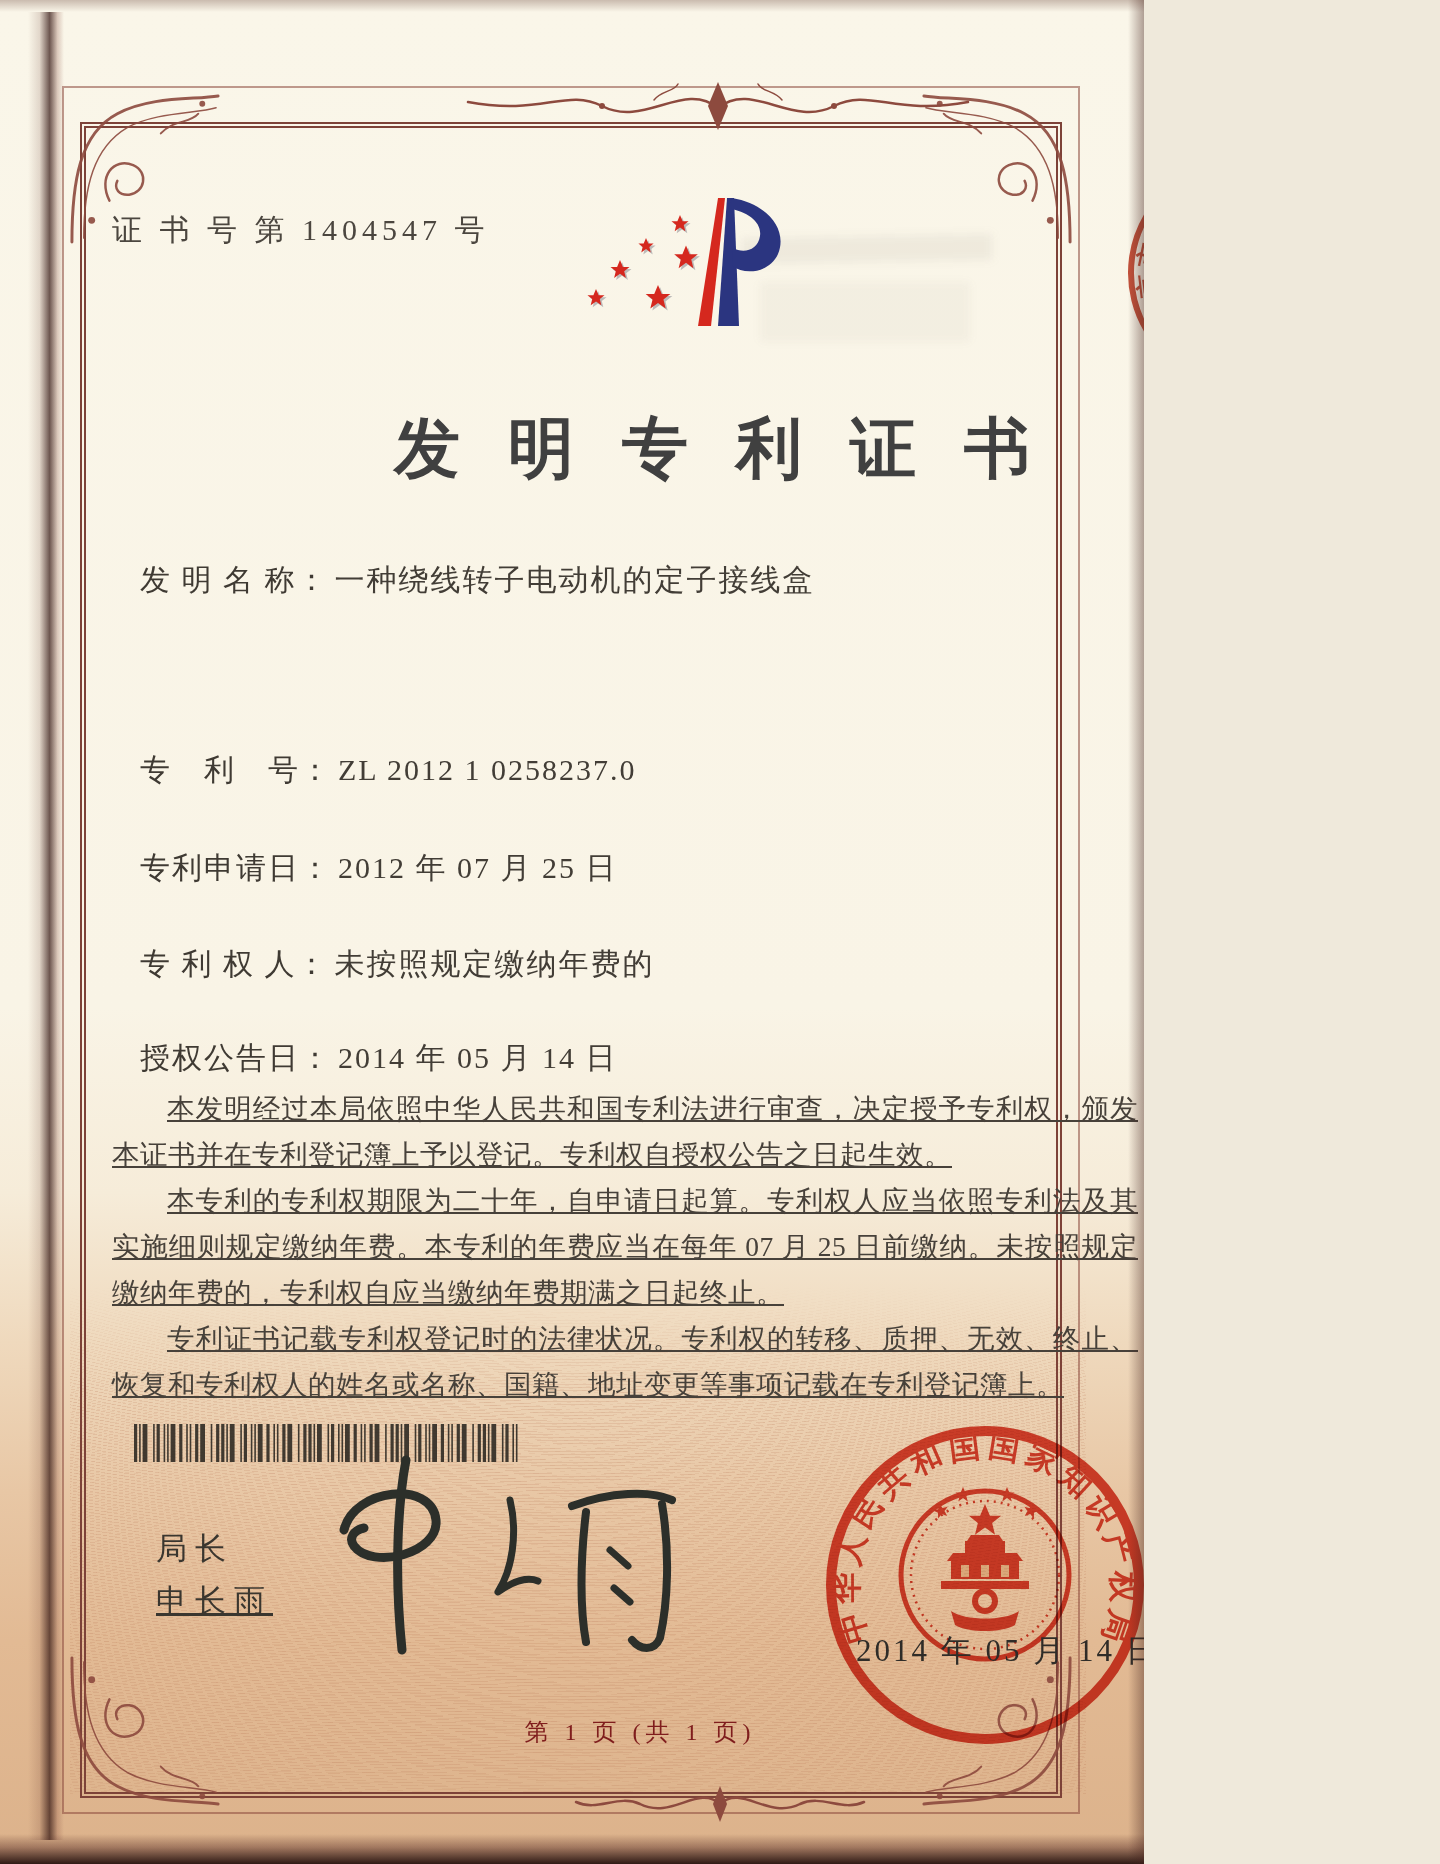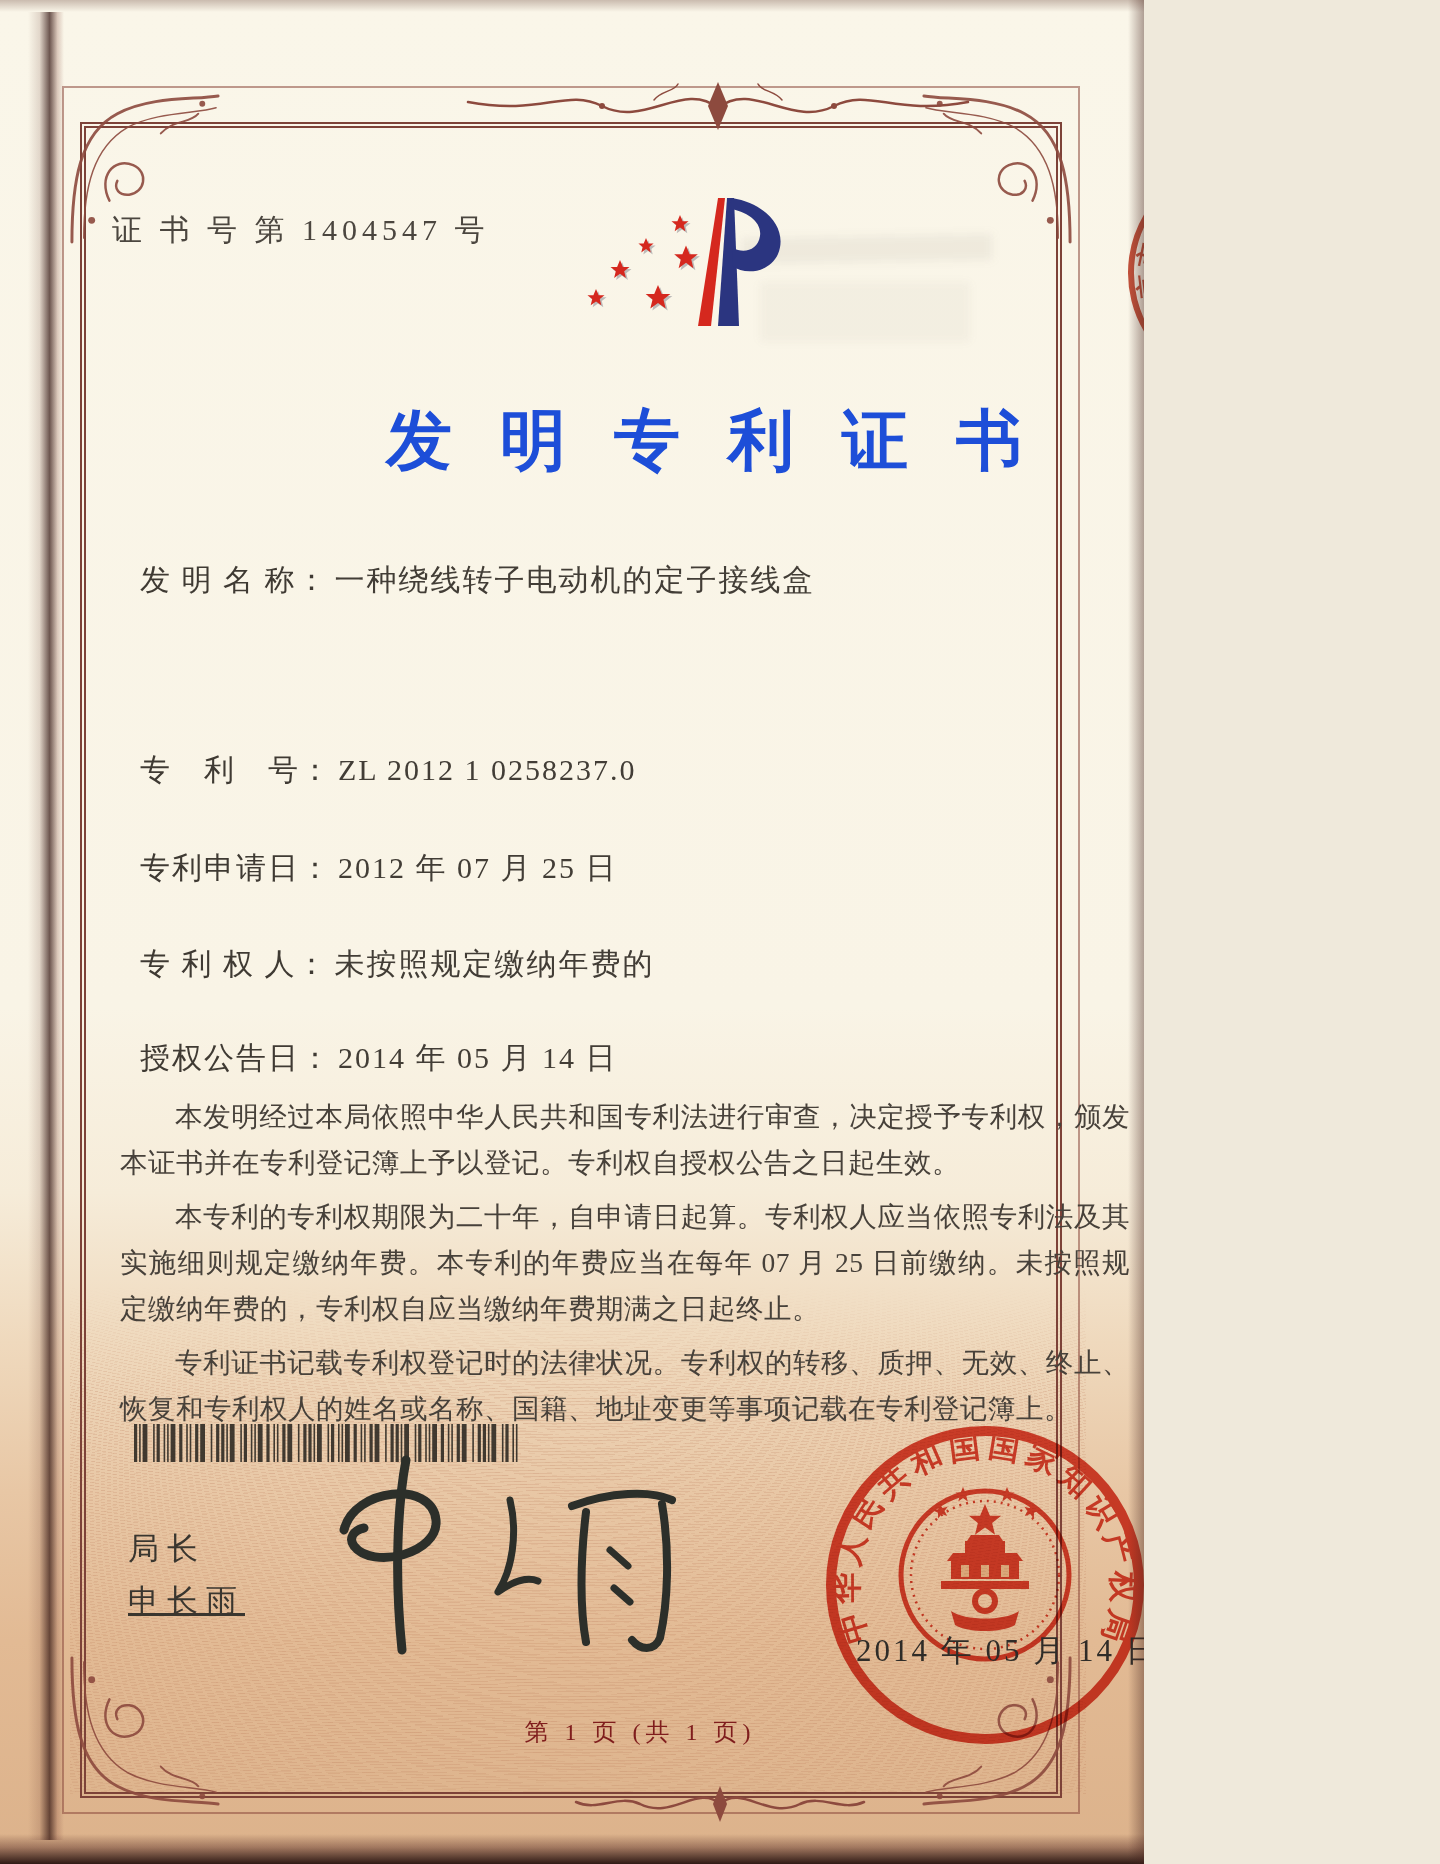--- a/index.html
+++ b/index.html
@@ -36,31 +36,31 @@
   .edge-right{position:absolute;right:0;top:0;bottom:0;width:16px;z-index:6;pointer-events:none;
     background:linear-gradient(270deg,rgba(70,36,30,.42),rgba(0,0,0,0));}
   .edge-top{position:absolute;left:0;right:0;top:0;height:12px;z-index:6;pointer-events:none;
     background:linear-gradient(180deg,rgba(92,52,40,.30),rgba(0,0,0,0));}
   
   .ghost{position:absolute;background:rgba(142,132,116,.10);filter:blur(4px);z-index:1;}
   .g1{left:742px;top:236px;width:250px;height:26px;transform:rotate(-1deg);}
   .g2{left:760px;top:282px;width:210px;height:60px;opacity:.6;}
   
   .cert-no{position:absolute;left:112px;top:210px;z-index:4;font-size:30px;color:#4b463f;letter-spacing:5px;}
-  .title{position:absolute;left:120px;top:396px;width:1120px;z-index:4;margin:0;padding-left:48px;
-         text-align:center;font-size:66px;font-weight:600;color:#1d4ed8;letter-spacing:48px;}
+  .title{position:absolute;left:120px;top:396px;width:1120px;z-index:4;margin:8px;padding-left:48px;
+         text-align:center;font-size:66px;font-weight:600;color:#404040;letter-spacing:48px;}
   .field-row{position:absolute;left:140px;z-index:4;font-size:30px;color:#3f3a33;white-space:pre;}
   .field-row .lab{letter-spacing:2px;}
   .field-row .val{margin-left:6px;letter-spacing:2px;color:#423d36;}
   .f0{top:560px;} .f1{top:656px;} .f2{top:750px;} .f3{top:848px;} .f4{top:944px;} .f5{top:1038px;}
   .body-text{position:absolute;left:112px;top:1086px;width:1026px;z-index:4;
              font-size:27.5px;line-height:46px;color:#47413a;text-align:justify;letter-spacing:.5px;}
-  .body-text p{margin:8px;text-indent:2em;}
+  .body-text p{margin:0;text-indent:2em;text-decoration:underline;}
   .barcode{position:absolute;left:133px;top:1424px;width:390px;height:38px;z-index:4;fill:#2a2620;opacity:.88;}
-  .signer{position:absolute;left:128px;z-index:4;font-size:31px;color:#3a362f;letter-spacing:8px;}
+  .signer{position:absolute;left:156px;z-index:4;font-size:31px;color:#3a362f;letter-spacing:8px;}
   .s1{top:1528px;} .s2{top:1580px;text-decoration:underline;}
   .signature{position:absolute;left:310px;top:1442px;width:400px;height:230px;z-index:5;}
   .seal{position:absolute;left:805px;top:1405px;width:360px;height:360px;z-index:4;
         mix-blend-mode:multiply;opacity:.95;}
   .seal-date{position:absolute;left:856px;top:1630px;z-index:5;font-size:31px;color:#2f2c28;letter-spacing:3px;white-space:pre;}
   .tax-stamp{position:absolute;left:1108px;top:138px;width:270px;height:270px;z-index:4;
              transform:rotate(-14deg);mix-blend-mode:multiply;opacity:.92;}
   .footer{position:absolute;left:440px;top:1716px;width:400px;z-index:4;text-align:center;
           font-size:24px;color:#7f1d1d;letter-spacing:5px;white-space:pre;}
   .logo{position:absolute;left:582px;top:186px;width:206px;height:142px;z-index:4;}

